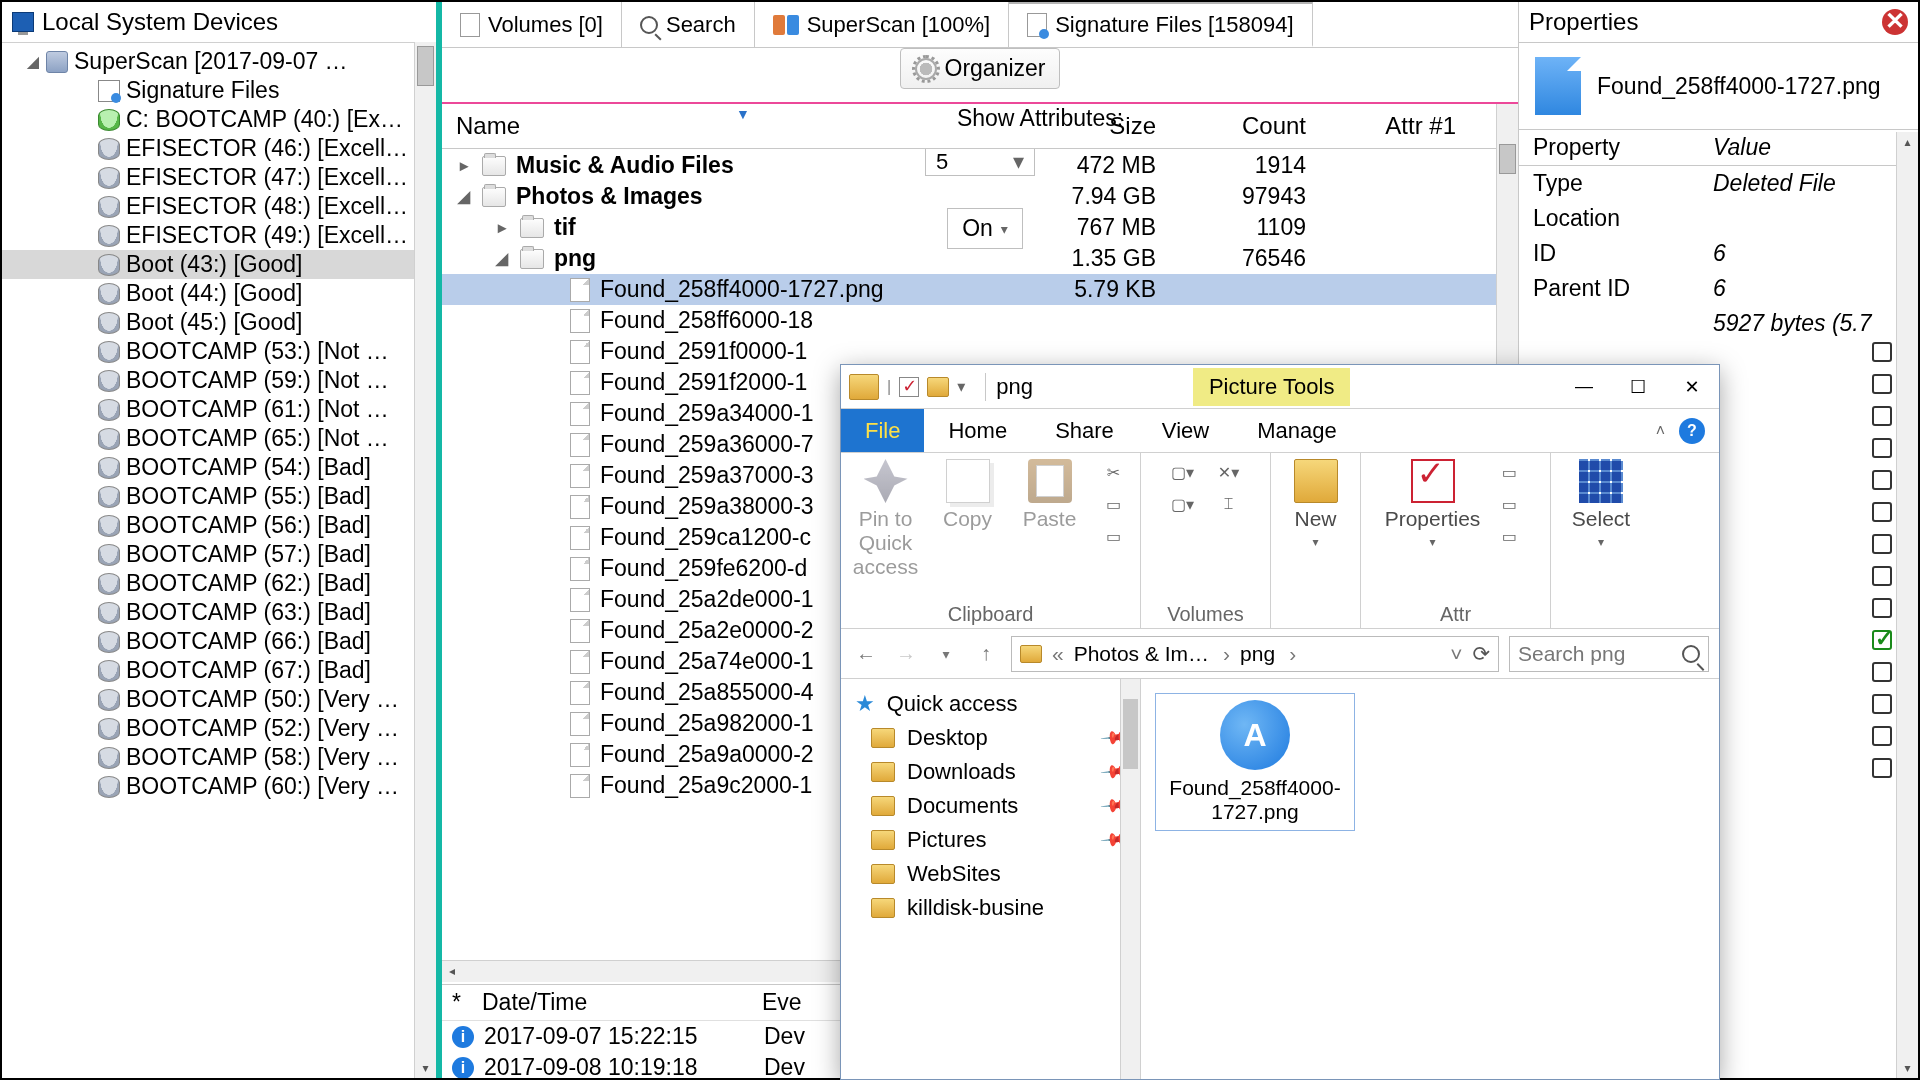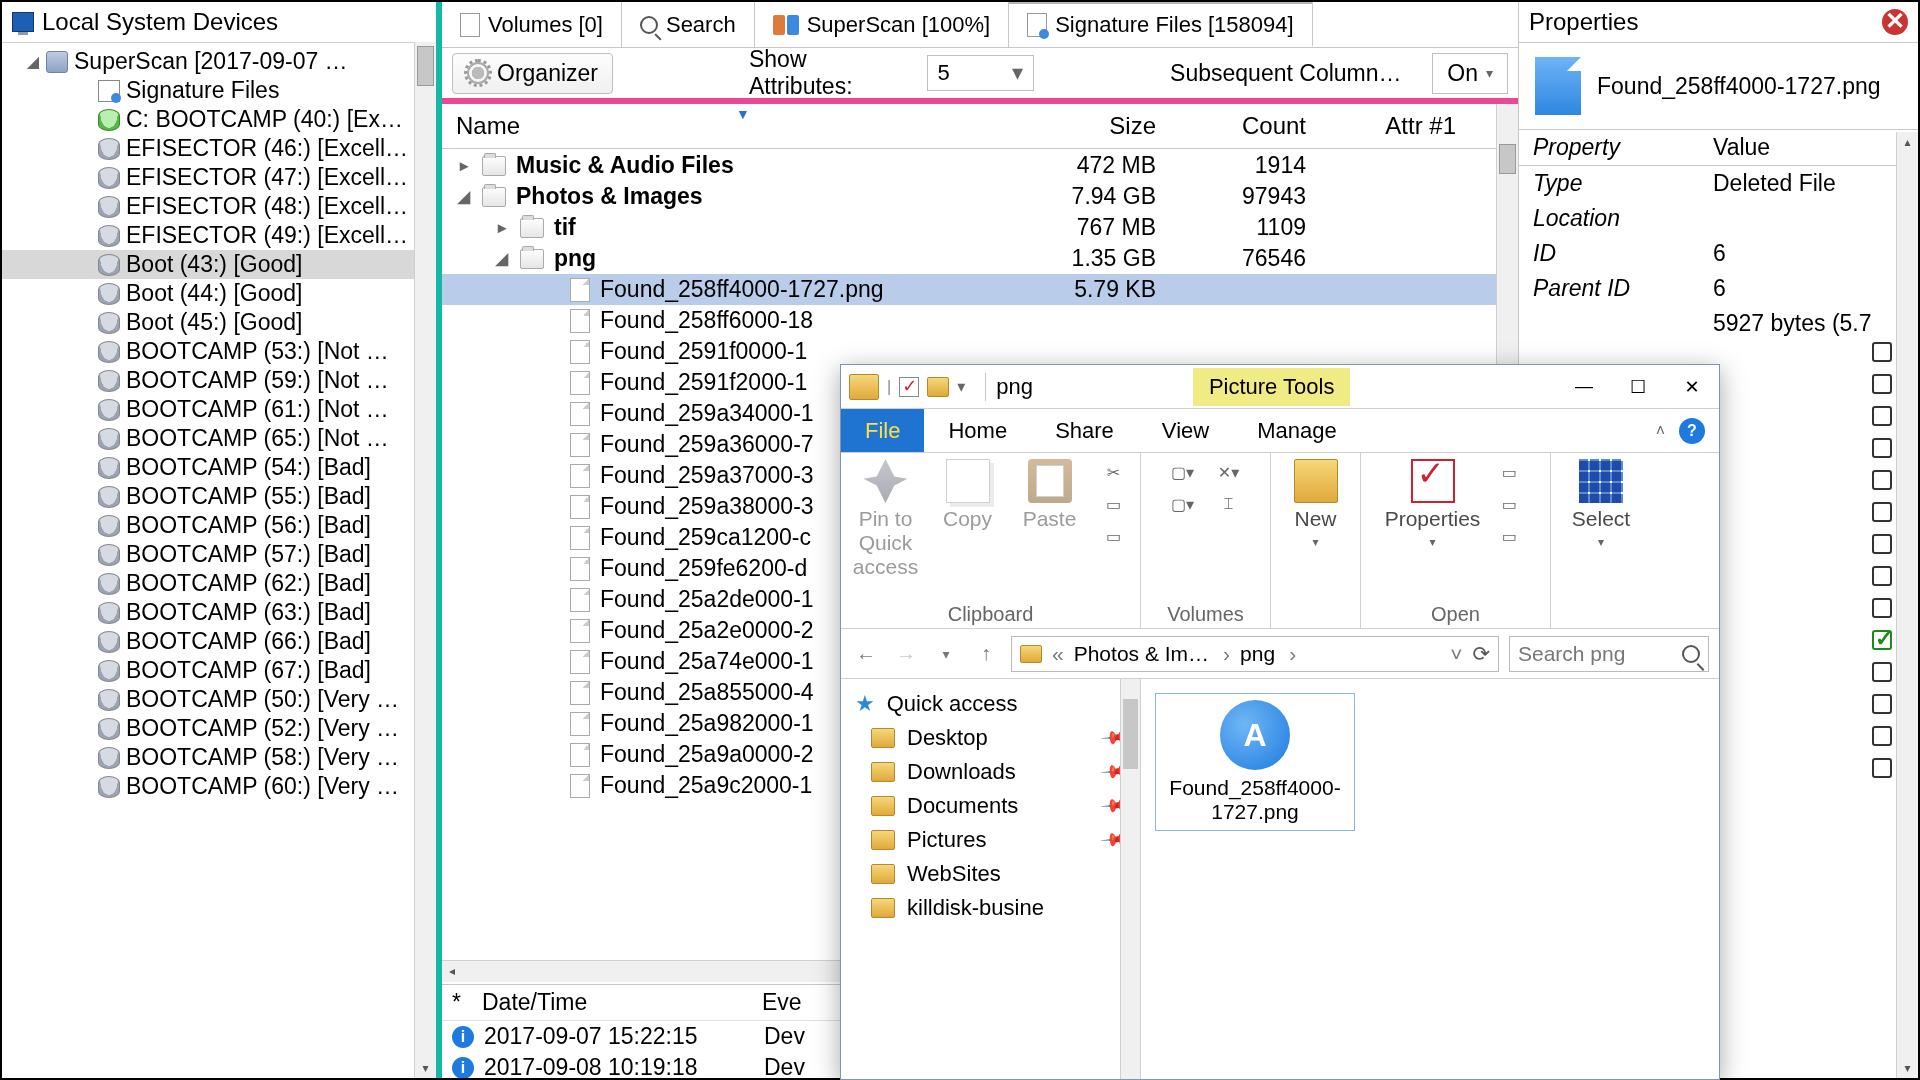--- a/index.html
+++ b/index.html
@@ -38,21 +38,21 @@
 .ti-vol { background:#fff; border:1px solid #999;}
 .ti-search{ width:18px;height:18px;border:2px solid #555;border-radius:50%; position:relative;}
 .ti-search::after{content:"";position:absolute;right:-6px;bottom:-6px;width:8px;height:2px;background:#555;transform:rotate(45deg);}
 .ti-scan{ width:26px; height:20px; display:flex; gap:2px;}
 .ti-scan span{flex:1; border-radius:2px;}
 .ti-scan span:nth-child(1){background:#e07a3a;} .ti-scan span:nth-child(2){background:#3a8be0;}
 .ti-sig{ background:#fff; border:1px solid #999; position:relative;}
 .ti-sig::after{content:"";position:absolute;right:-3px;bottom:-3px;width:10px;height:10px;background:#3a8be0;border-radius:50%;}
 
 
-.toolbar { display:flex; align-items:center; gap:16px; height:56px; padding:0 10px; border-bottom:6px solid #ec4899;}
+.toolbar { display:flex; align-items:center; gap:16px; height:56px; padding:0 10px; border-bottom:2px solid #ec4899;flex-direction:column;}
 .org-btn { display:flex; align-items:center; gap:8px; padding:6px 14px; border:1px solid #bfbfbf; border-radius:4px; background:linear-gradient(#fdfdfd,#f0f0f0); font-size:23px;}
 .gear { width:22px;height:22px;border-radius:50%; background:radial-gradient(circle,#bbb 40%,transparent 42%); box-shadow:0 0 0 2px #aaa inset; position:relative;}
 .gear::before{content:"";position:absolute;inset:-3px;border:3px dotted #999;border-radius:50%;}
 .attr-label{ font-size:23px; margin-left:120px;}
 .attr-spin{ width:110px; height:36px; border:1px solid #bfbfbf; display:flex; align-items:center; padding:0 10px; font-size:22px;}
 .attr-spin::after{content:"▾"; margin-left:auto; color:#666;}
 .subseq{ font-size:23px; margin-left:120px; white-space:nowrap; overflow:hidden; text-overflow:ellipsis; max-width:280px;}
 .on-btn{ display:flex; align-items:center; gap:8px; padding:6px 14px; border:1px solid #bfbfbf; font-size:23px; margin-left:10px;}
 .on-btn::after{content:"▾"; color:#666; font-size:14px;}
 
@@ -93,21 +93,21 @@
 
 .props{ width:400px; border-left:1px solid #c8c8c8; display:flex; flex-direction:column; position:relative;}
 .props-head{ display:flex; align-items:center; justify-content:space-between; padding:6px 10px; font-size:24px; border-bottom:1px solid #c8c8c8;}
 .close-x{ width:26px;height:26px;border-radius:50%;background:#c33; color:#fff; text-align:center; line-height:24px; font-weight:bold; cursor:pointer;}
 .props-file{ display:flex; align-items:center; gap:16px; padding:14px 16px; }
 .pfile-icon{ width:46px; height:58px; background:linear-gradient(#6eb3f7,#2f87e0); position:relative;}
 .pfile-icon::after{content:"";position:absolute;top:0;right:0;border-width:0 0 14px 14px;border-style:solid;border-color:transparent transparent #fff transparent;}
 .pfile-name{ font-size:23px; word-break:break-all;}
 .props-table{ flex:1; border-top:1px solid #c8c8c8; font-size:23px; overflow:hidden;}
 .prow{ display:flex; padding:4px 14px;}
-.pkey{ width:180px;font-style:italic;} .pval{ flex:1;}
+.pkey{ width:180px;} .pval{ flex:1;font-style:italic;}
 .prow.head{ border-bottom:1px solid #c8c8c8; font-weight:400;}
 .props-scroll{ position:absolute; right:0; top:130px; bottom:0; width:22px; background:#f0f0f0; border-left:1px solid #d0d0d0;}
 .props-scroll .arr{position:absolute;left:0;right:0;height:20px;text-align:center;line-height:20px;font-size:12px;color:#555;}
 .props-scroll .arr.up{top:0;} .props-scroll .arr.dn{bottom:0;}
 .checks{ position:absolute; right:26px; top:340px; display:flex; flex-direction:column; gap:12px;}
 .chk{ width:20px;height:20px;border:2px solid #333;border-radius:3px;}
 .chk.on{ border-color:#1a8a1a; position:relative;}
 .chk.on::after{content:"✓"; color:#1a8a1a; position:absolute; left:1px; top:-6px; font-size:22px; font-weight:bold;}
 
 
@@ -690,21 +690,21 @@
             <div class="ico ico-newchk"></div>
             <span>Properties</span>
             <span style="font-size:12px;color:#666">▾</span>
           </div>
         <div class="rv">
             <div class="rsmall">▭</div>
             <div class="rsmall">▭</div>
             <div class="rsmall">▭</div>
           </div>
       </div>
-      <div class="group-label">Open</div>
+      <div class="group-label">Attr</div>
     </div>
     <div class="ribbon-group" style="width:100px;border-right:none">
       <div class="controls">
           <div class="rbig">
             <div class="ico ico-select"></div>
             <span>Select</span>
             <span style="font-size:12px;color:#666">▾</span>
           </div>
         </div>
       <div class="group-label">&nbsp;</div>

